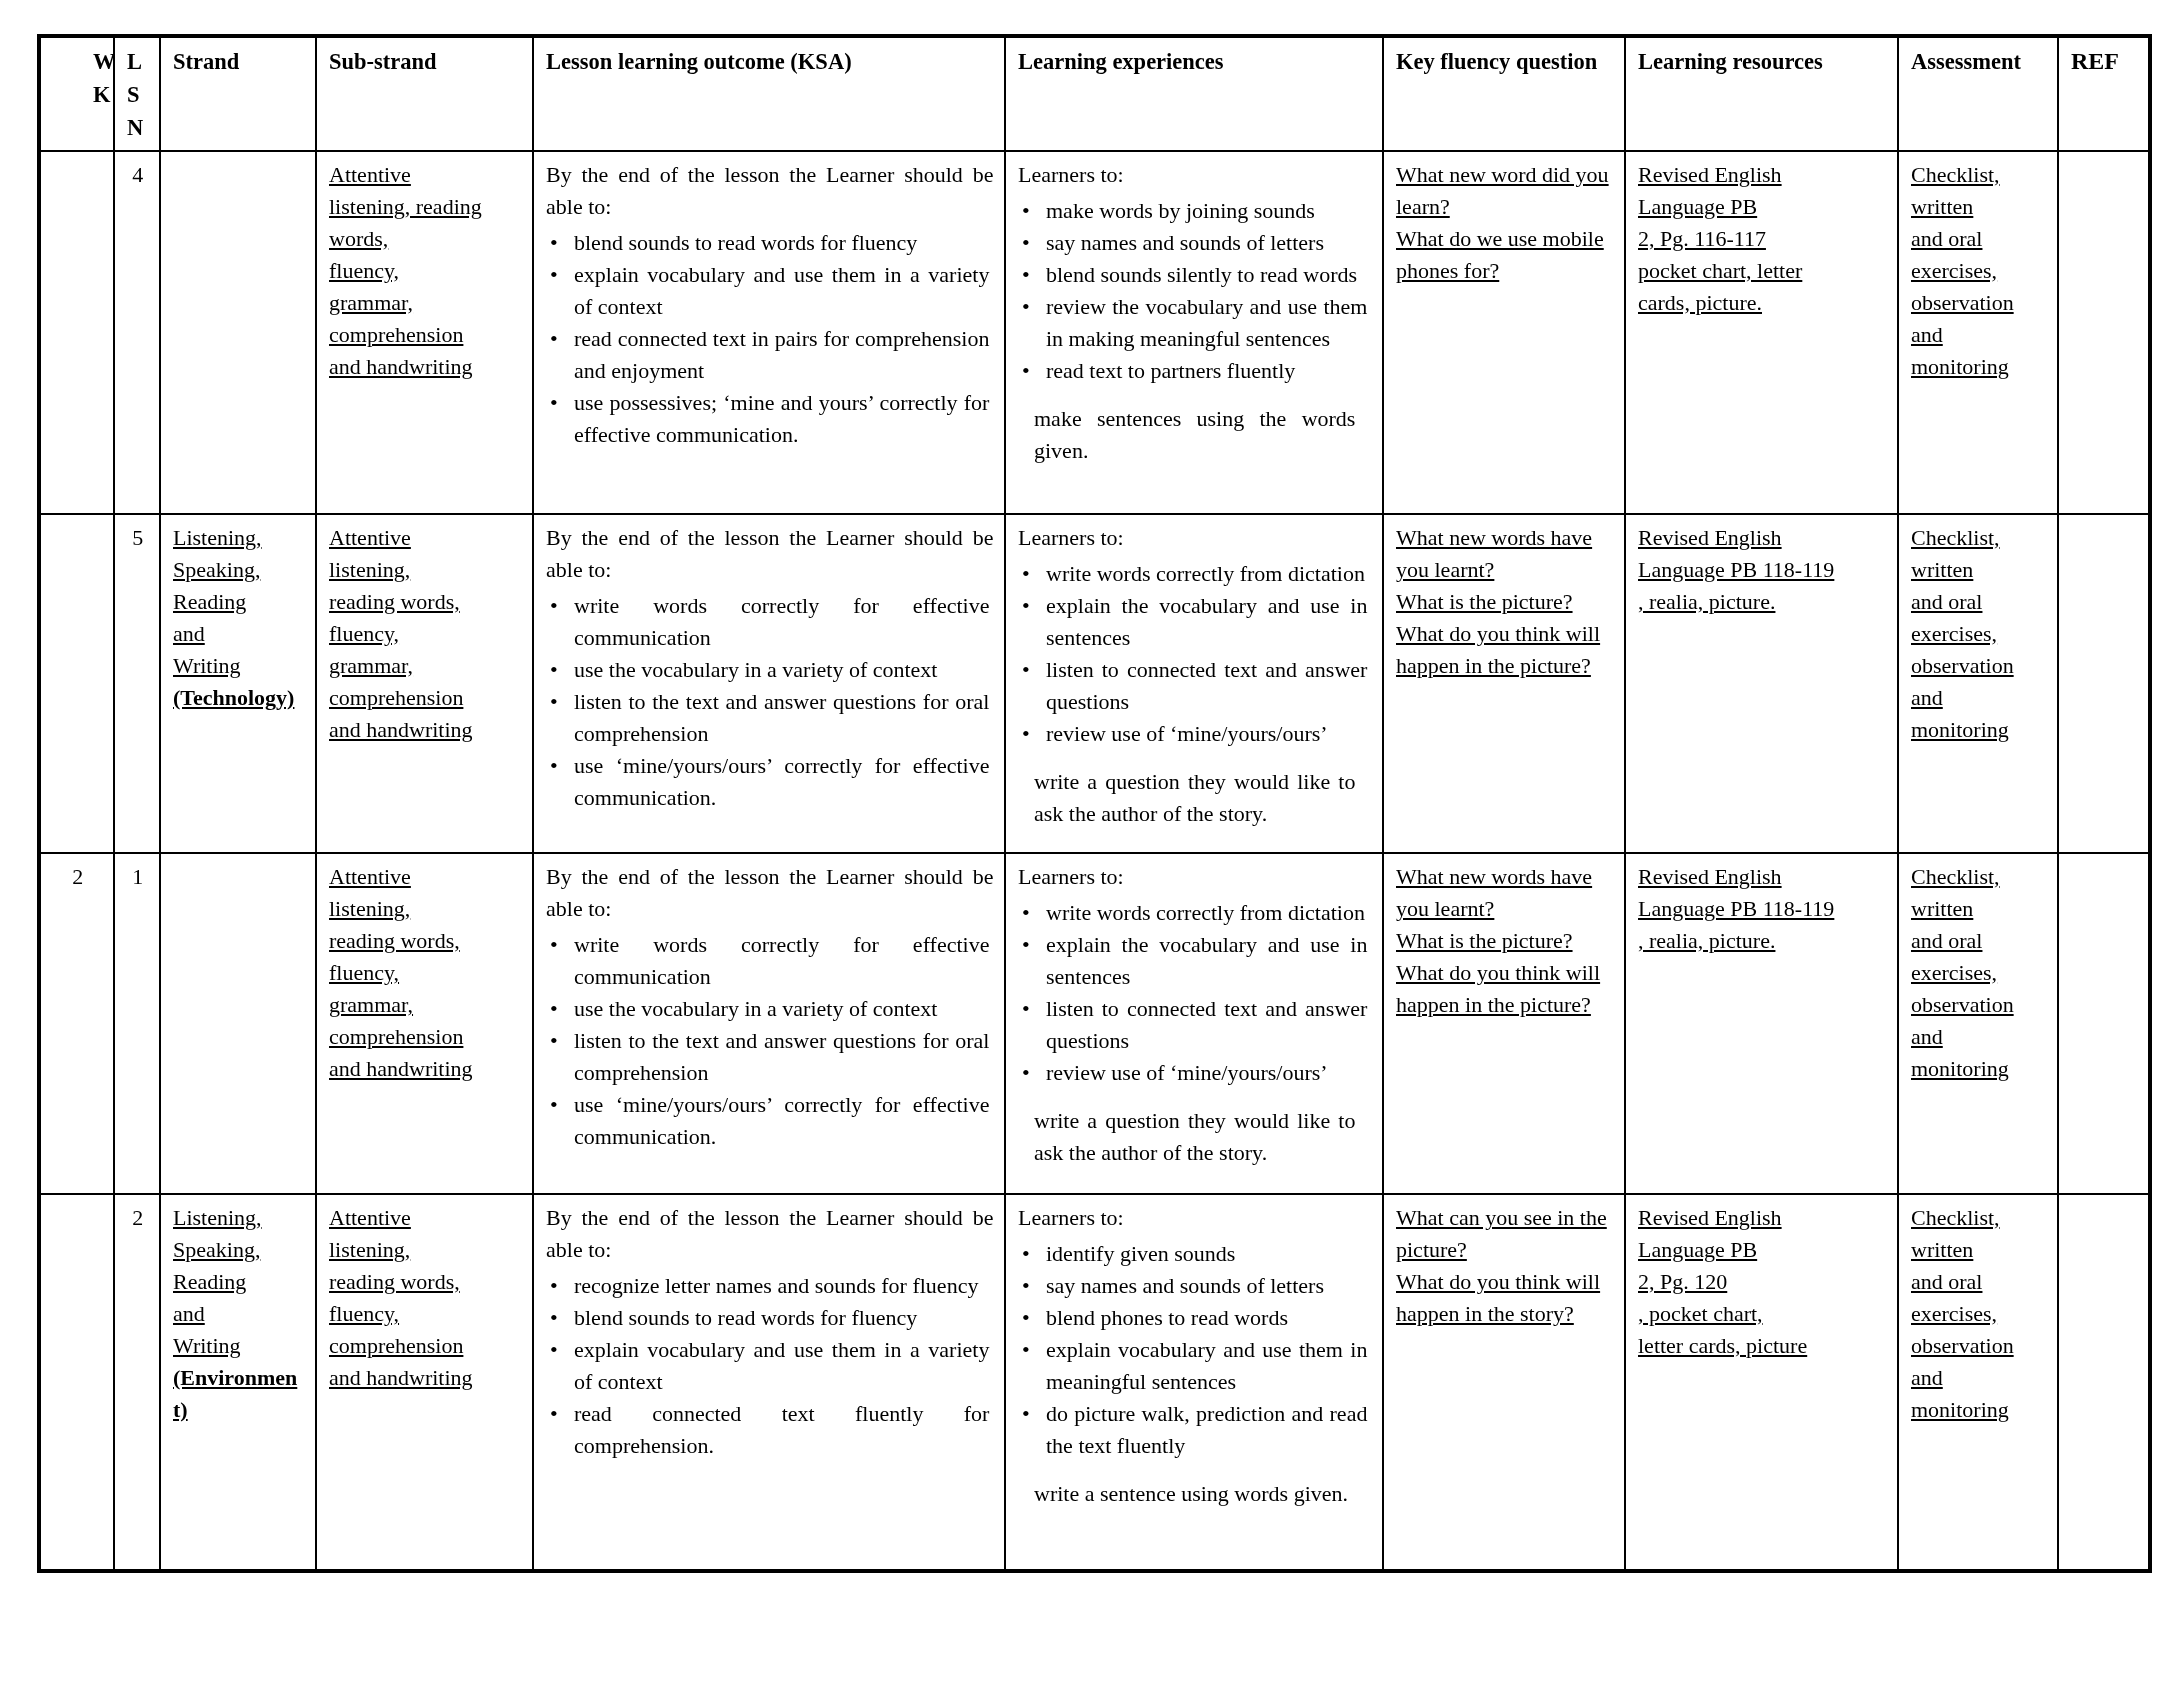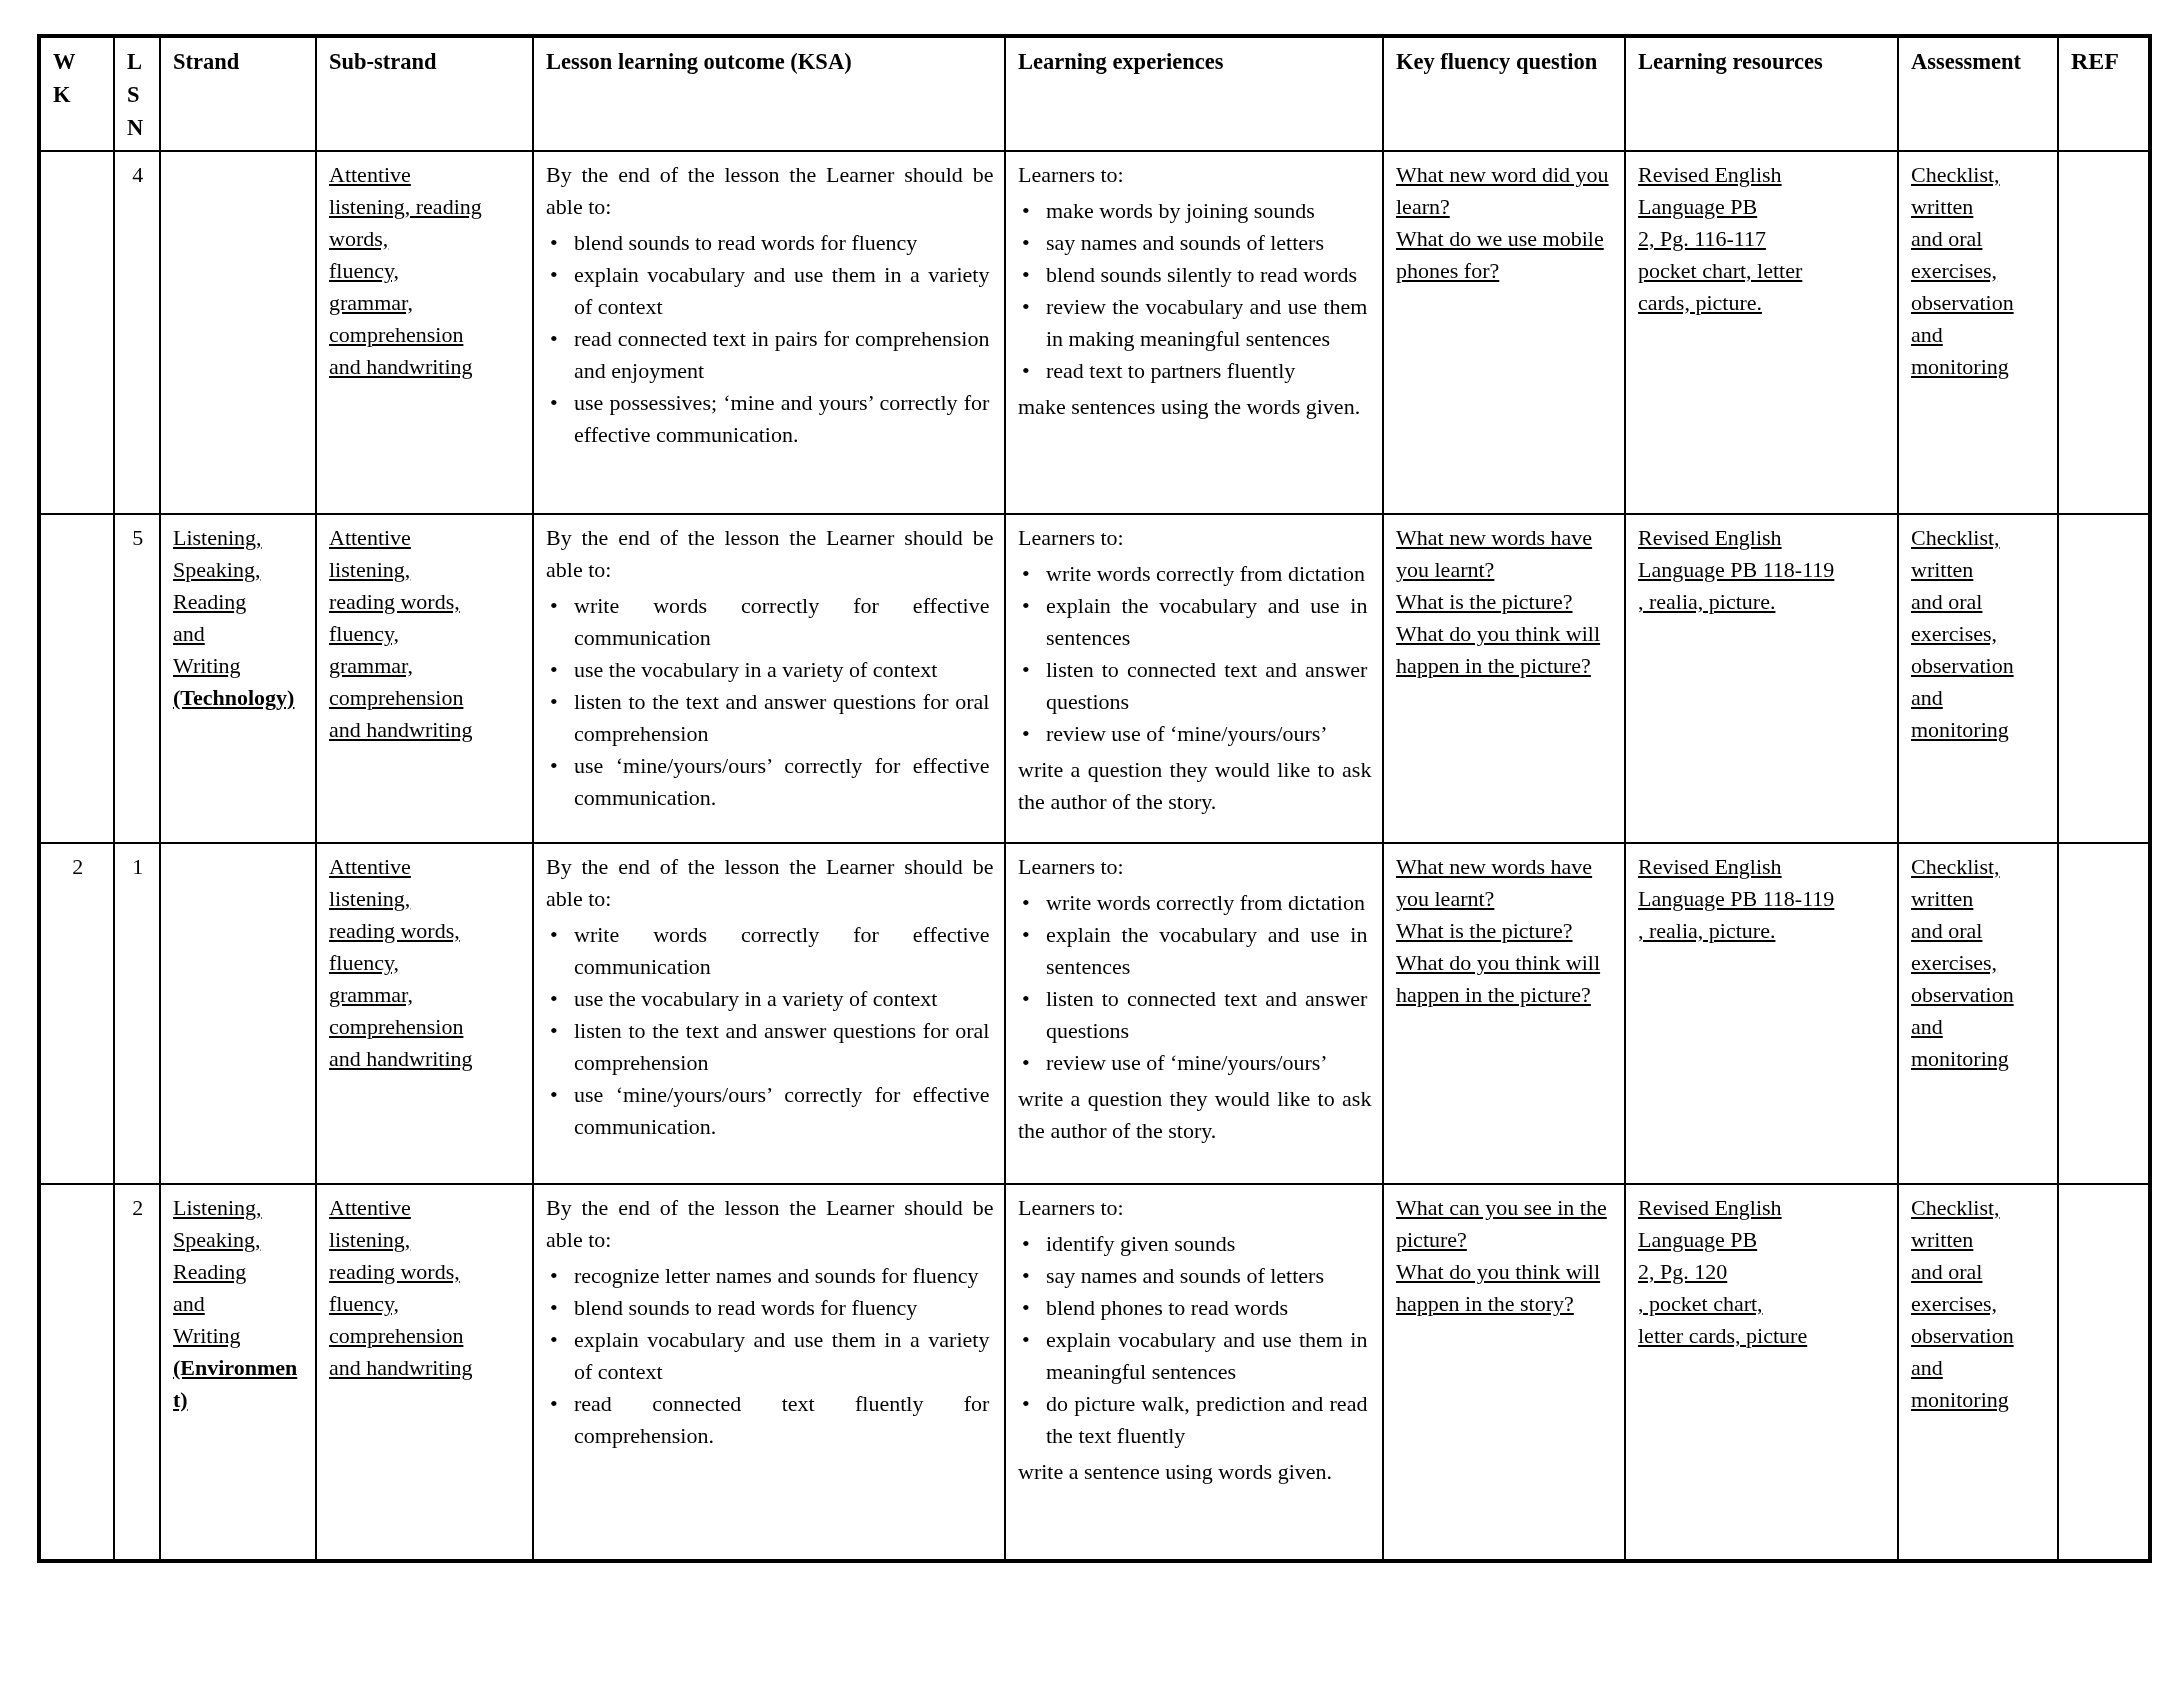--- a/index.html
+++ b/index.html
@@ -37,42 +37,42 @@
     overflow:hidden;
   }
   th{font-weight:bold;font-size:22.5px;line-height:33px;}
   tr.hdr{height:97px;}
   tr.r1{height:363px;}
   tr.r2{height:329px;}
   tr.r3{height:341px;}
   tr.r4{height:377px;}
 
   .stack{word-break:break-all;}
-  .w-wk{width:25px;}
+  .w-wk{width:25px;margin-left:40px;}
   .w-lsn{width:20px;}
   .w-assess{max-width:118px;word-break:break-all;}
   .th-ref{font-size:24px;line-height:33px;}
 
   .pre{white-space:pre-line;text-decoration:underline;}
   .just{text-align:justify;}
   .num{display:block;text-align:center;}
 
   ul.blist{margin:4px;padding:0;list-style:none;}
   ul.blist li{
     padding-left:24px;
     text-indent:-24px;
   }
   ul.blist li::before{
     content:"\2022";
     display:inline-block;
     width:24px;
     text-indent:0;
   }
   .strand-bold{font-weight:bold;word-break:break-all;}
-  .tail{margin:0;}
+  .tail{margin:16px;}
 </style>
 </head>
 <body>
 
 <div class="sheet">
   <table class="sow">
     <colgroup>
       <col class="c-wk">
         <col class="c-lsn">
         <col class="c-strand">

